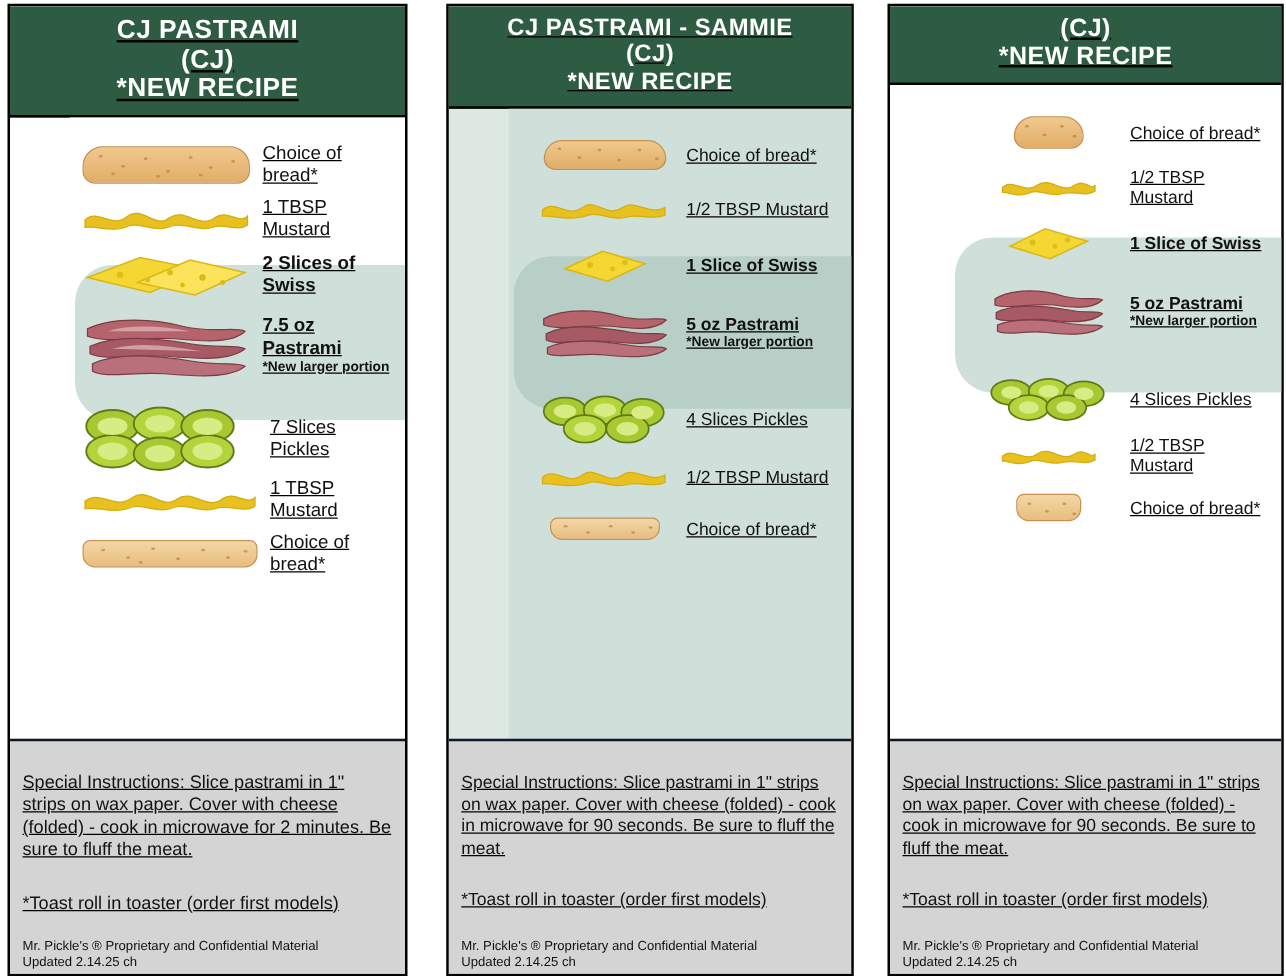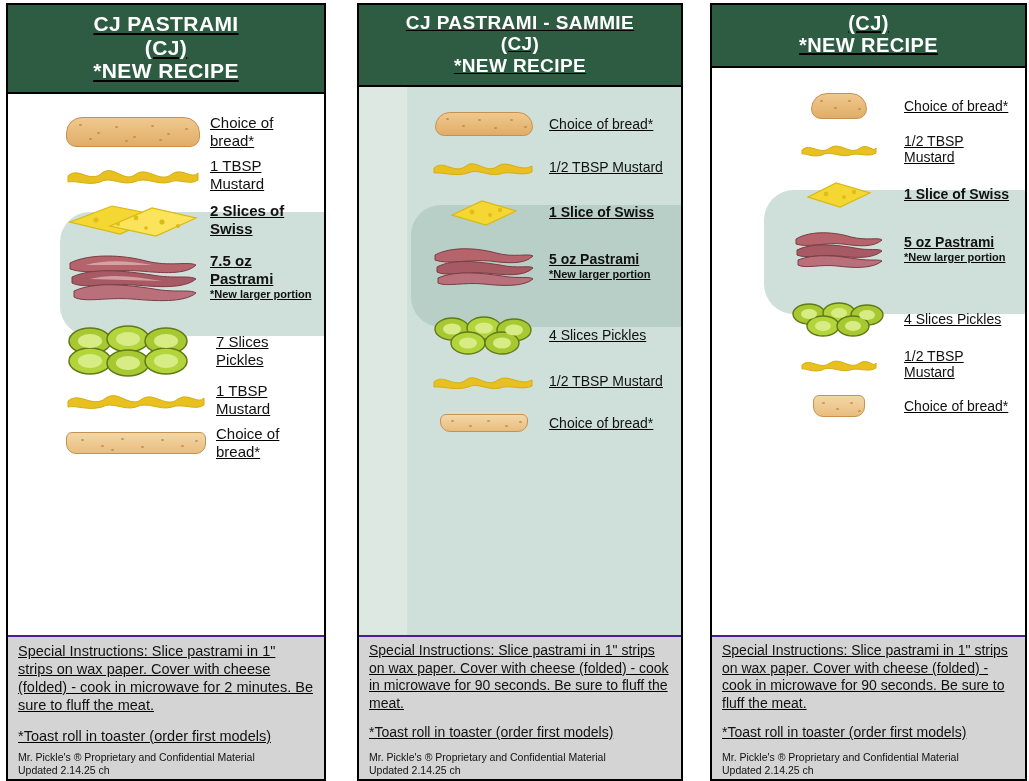--- a/index.html
+++ b/index.html
@@ -87,31 +87,31 @@
   .txt.bold { font-weight: bold; font-size: 15px; }
   .sub { display: block; font-size: 11px; font-weight: bold; margin-top: 1px; }
 
   
   .card.c0 .row { min-height: 40px; }
   .card.c1 .row, .card.c2 .row { min-height: 38px; }
   .card.c1 .txt, .card.c2 .txt { font-size: 14px; }
 
   
   .instructions {
-    border-top: 2px solid #4c1d95;
+    border-top: 2px solid #0f172a;
     background: #d4d4d4;
-    padding: 5px 10px 4px 10px;
+    padding: 24px 10px 4px 10px;
     font-size: 14.5px;
     color: #111;
     line-height: 1.25;
-    height: 144px;
+    height: 188px;
     position: relative;
   }
   .card.c1 .instructions, .card.c2 .instructions { font-size: 14px; }
-  .instructions .toast { margin-top: 12px; }
+  .instructions .toast { margin-top: 24px; }
   .footnote {
     position: absolute;
     left: 10px; bottom: 2px;
     font-size: 10.5px;
     line-height: 1.25;
     color: #111;
   }
 
   
   .bread-top, .bread-bottom {

